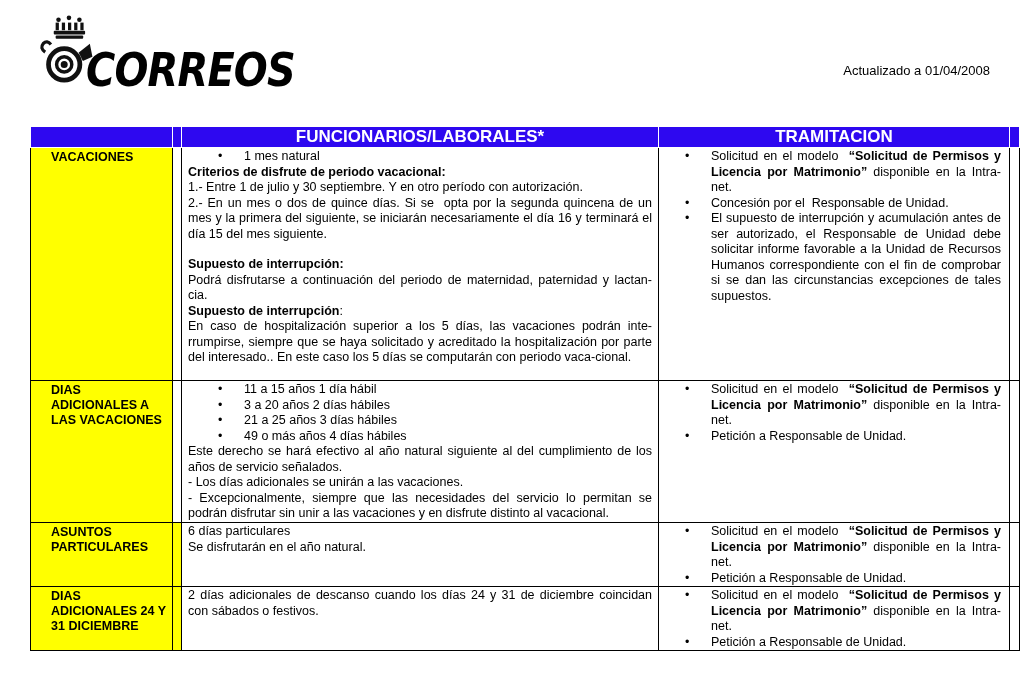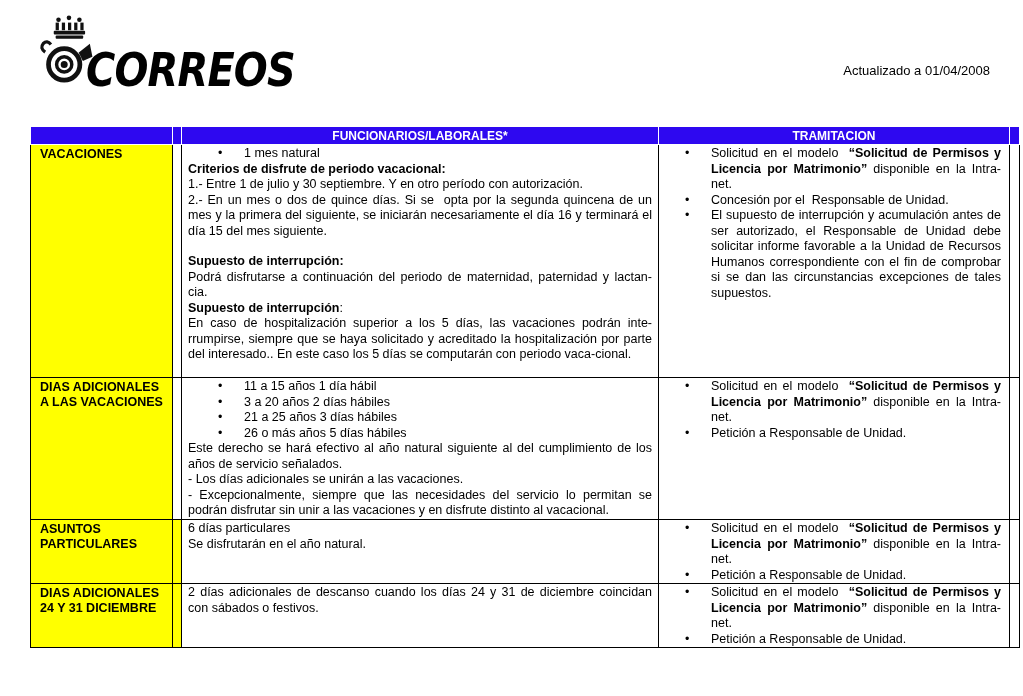--- a/index.html
+++ b/index.html
@@ -23,25 +23,25 @@
   }
   
   .updated{position:absolute;top:27px;right:33px;font-size:13px;margin-top:36px;}
   .doc-title{position:absolute;top:90px;left:0;width:100%;text-align:center;font-weight:bold;font-size:15px;letter-spacing:0;}
   
   .table-wrap{position:absolute;left:30px;top:126px;}
   table.info{border-collapse:collapse;table-layout:fixed;width:989px;}
   col.c-label{width:142px;} col.c-spl{width:9px;} col.c-func{width:477px;}
   col.c-tram{width:351px;} col.c-spr{width:10px;}
   th.h{
-    background:var(--hdr);color:#ffffff;font-size:12px;font-weight:bold;
+    background:var(--hdr);color:#ffffff;font-size:17px;font-weight:bold;
     height:17px;padding:0;border:1px solid #ffffff;text-align:center;vertical-align:middle;
   }
   td{border:1px solid #000000;vertical-align:top;font-size:12.5px;line-height:15.5px;padding:0;}
-  td.label{background:var(--ylw);font-weight:bold;padding:2px 4px 0 9px;line-height:15px;margin-left:26px;}
+  td.label{background:var(--ylw);font-weight:bold;padding:2px 4px 0 20px;line-height:15px;margin-left:26px;}
   td.func{padding:1px 6px 0 6px;}
   td.tram{padding:1px 8px 0 4px;}
   td.sp{background:#ffffff;}
   tbody tr:nth-child(1){height:233px;}
   tbody tr:nth-child(2){height:142px;}
   tbody tr:nth-child(3){height:63px;}
   tbody tr:nth-child(4){height:64px;}
   tbody tr:nth-child(3) td.sp-l,
   tbody tr:nth-child(4) td.sp-l{background:var(--ylw);}
   .para{text-align:justify;white-space:pre-wrap;}
@@ -151,21 +151,21 @@
               <div class="brow">
                 <span class="bglyph">•</span>
                 <div class="btext"><span>3 a 20 años 2 días hábiles</span></div>
               </div>
               <div class="brow">
                 <span class="bglyph">•</span>
                 <div class="btext"><span>21 a 25 años 3 días hábiles</span></div>
               </div>
               <div class="brow">
                 <span class="bglyph">•</span>
-                <div class="btext"><span>26 o más años 5 días hábiles</span></div>
+                <div class="btext"><span>49 o más años 4 días hábiles</span></div>
               </div>
               <div class="para"><span>Este derecho se hará efectivo al año natural siguiente al del cumplimiento de los años de servicio señalados.</span></div>
               <div class="para"><span>- Los días adicionales se unirán a las vacaciones.</span></div>
               <div class="para"><span>- Excepcionalmente, siempre que las necesidades del servicio lo permitan se podrán disfrutar sin unir a las vacaciones y en disfrute distinto al vacacional.</span></div>
             </td>
             <td class="tram">
               <div class="brow">
                 <span class="bglyph">•</span>
                 <div class="btext"><span>Solicitud en el modelo  </span><span class="bold">“Solicitud de Permisos y Licencia por Matrimonio”</span><span> disponible en la Intra-net.</span></div>
               </div>

